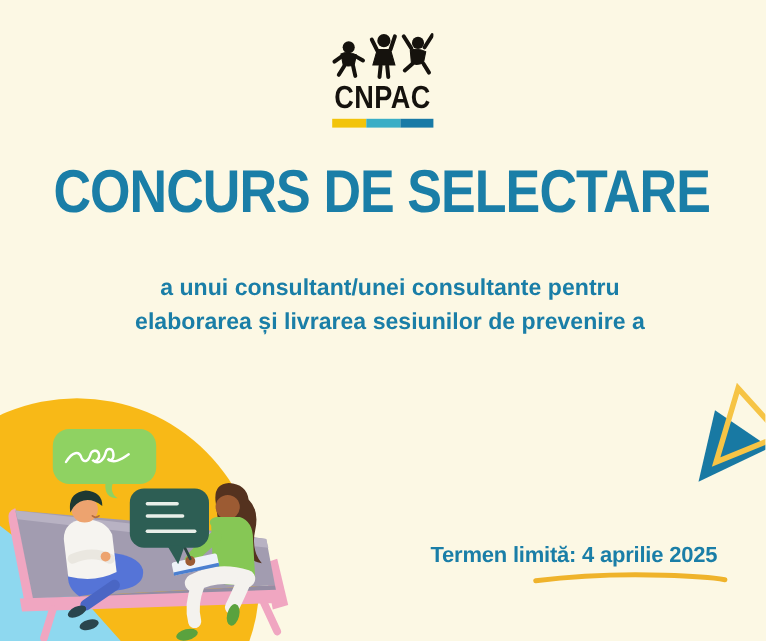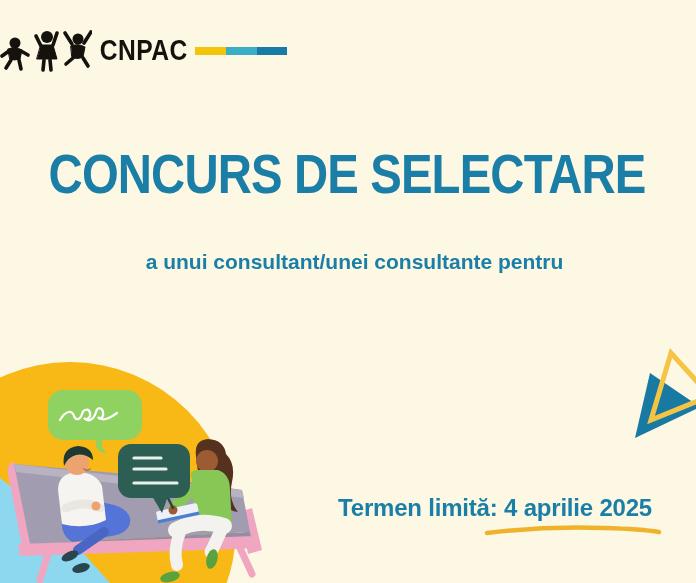--- a/index.html
+++ b/index.html
@@ -6,21 +6,21 @@
   html,body { width:696px; height:583px; }
   body {
     position:relative;
     width:696px; height:583px;
     background:#fcf8e4;
     overflow:hidden;
     font-family:"Liberation Sans", sans-serif;
   }
   .logo {
     position:absolute; top:28px; left:0; right:0;
-    display:flex; flex-direction:row; align-items:center;
+    display:flex; flex-direction:column; align-items:center;
   }
   .logo-icon { width:92px; height:44px; }
   .logo-name {
     font-size:29px; font-weight:bold; color:#15120d;
     letter-spacing:0.5px; transform:scaleX(0.85);
     line-height:34px;
   }
   .logo-bar { display:flex; width:92px; height:8px; margin-top:2px; }
   .logo-bar .seg { height:8px; }
   .seg-yellow { width:31px; background:#f2c40a; }
@@ -42,21 +42,21 @@
     position:absolute; top:246px; left:0; right:0;
     text-align:center;
     font-size:21px; font-weight:bold; color:#1a7ea7;
     line-height:31px;
   }
   .subtitle span { display:block;margin-left:13px; }
 
   .deadline {
     position:absolute; top:494px; right:44px;
     text-align:center;
-    font-size:24px; font-weight:bold; color:#1a7ea7;
+    font-size:20px; font-weight:bold; color:#1a7ea7;
     letter-spacing:-0.2px;
   }
   .swoosh { display:block; width:178px; height:12px; margin:2px -10px 0 auto; }
 
   .illustration { position:absolute; left:0; bottom:0; width:320px; height:223px; }
   .triangles { position:absolute; right:0; top:348px; width:66px; height:96px; }
 </style>
 </head>
 <body>
 
@@ -95,20 +95,21 @@
       <span class="seg seg-blue"></span>
     </div>
   </header>
 
   <div class="title-wrap">
     <span class="title-inner">CONCURS DE SELECTARE</span>
   </div>
 
   <p class="subtitle">
     <span>a unui consultant/unei consultante pentru</span>
+    <span>elaborarea și livrarea sesiunilor de prevenire a</span>
   </p>
 
   <div class="deadline">
     <span>Termen limită: 4 aprilie 2025</span>
     <svg class="swoosh" viewBox="0 0 178 12">
       <path d="M3,9 Q60,2 120,4 Q158,5 175,8" fill="none" stroke="#efb32b" stroke-width="4.5" stroke-linecap="round"></path>
     </svg>
   </div>
 
   <svg class="illustration" viewBox="0 0 320 223">

